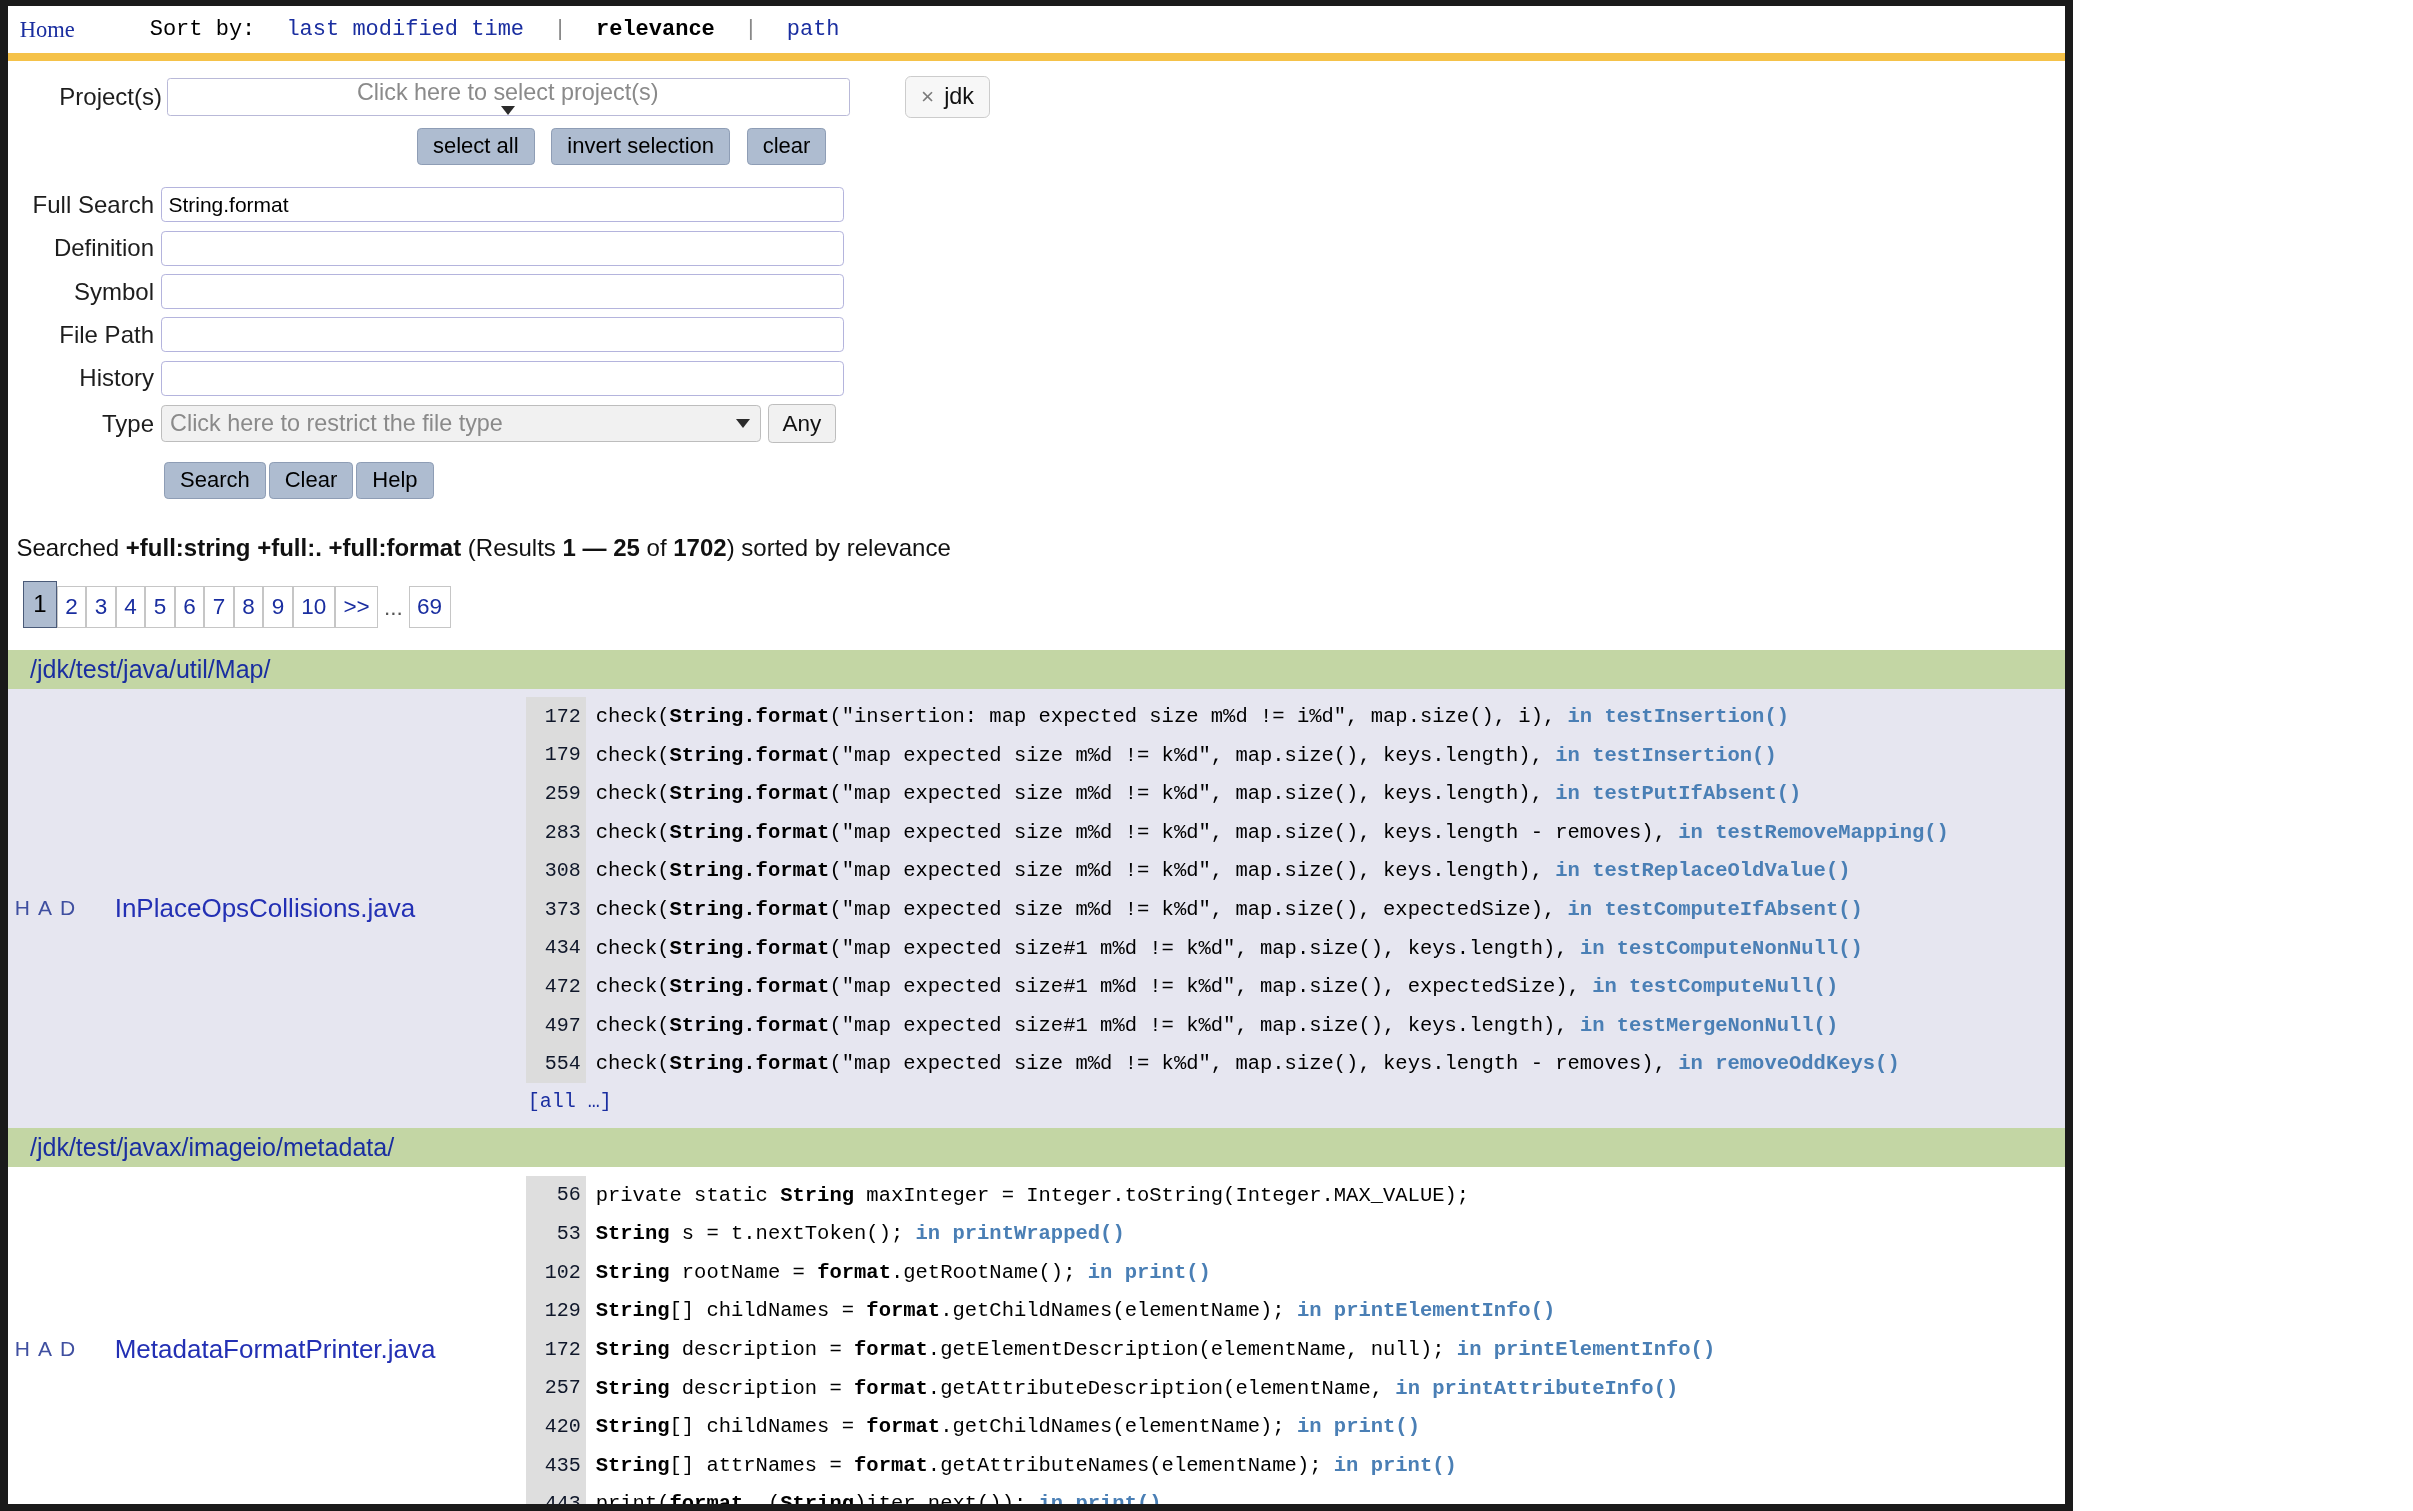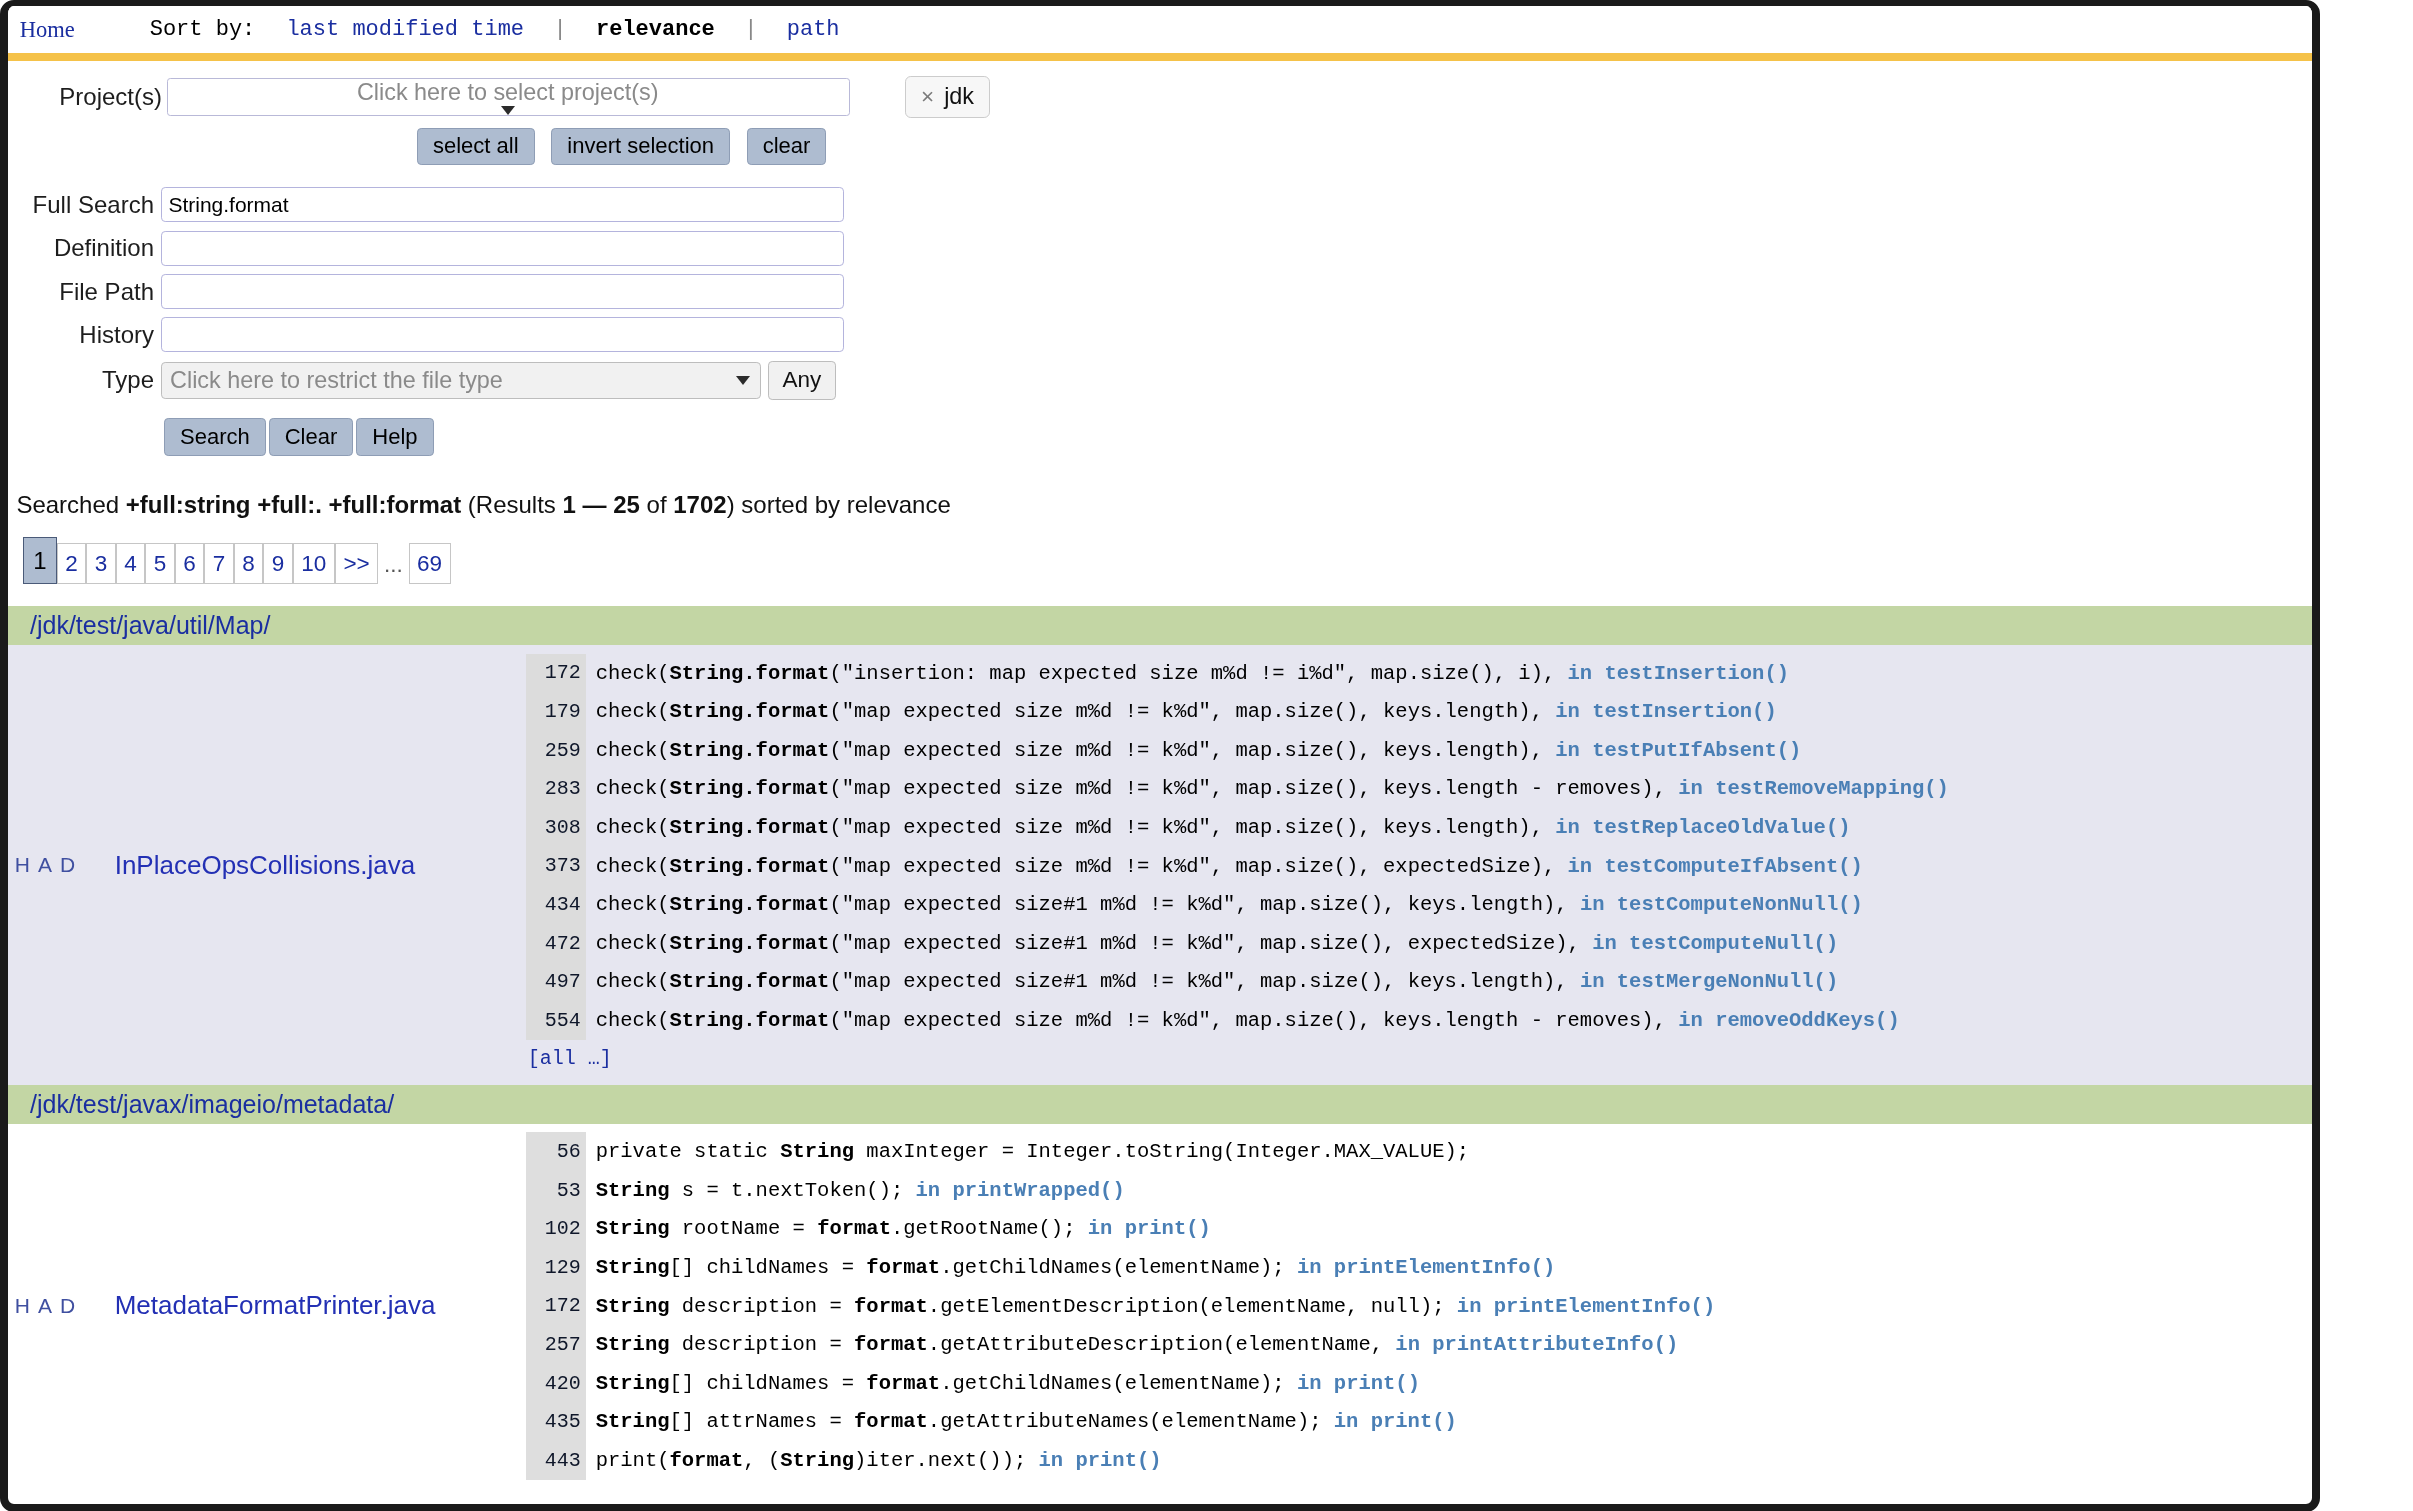--- a/index.html
+++ b/index.html
@@ -7,30 +7,29 @@
     padding: 0;
     background: #ffffff;
   }
   body {
     font-family: "Liberation Sans", sans-serif;
     font-size: 22px;
     color: #000000;
   }
   #page {
     position: relative;
-    width: 2320px;
+    width: 2073px;
     height: 1512px;
     overflow: hidden;
     background: #ffffff;
     box-sizing: border-box;
     border-left: 8.4px solid #1a1a1a;
     border-right: 8.4px solid #1a1a1a;
     border-top: 6.7px solid #1a1a1a;
     border-bottom: 8.4px solid #1a1a1a;
-    border-radius: 14px;
   }
   a, .lnk {
     color: #1a2ea0;
     text-decoration: none;
     cursor: pointer;
   }
 
   
   .masthead {
     height: 47px;
@@ -364,20 +363,24 @@
       <button class="btn">clear</button>
     </div>
 
     <div class="fields">
       <div class="frow">
         <span class="lbl-f">Full Search</span>
         <div class="fin">String.format</div>
       </div>
       <div class="frow">
         <span class="lbl-f">Definition</span>
+        <div class="fin"></div>
+      </div>
+      <div class="frow">
+        <span class="lbl-f">Symbol</span>
         <div class="fin"></div>
       </div>
       <div class="frow">
         <span class="lbl-f">File Path</span>
         <div class="fin"></div>
       </div>
       <div class="frow">
         <span class="lbl-f">History</span>
         <div class="fin"></div>
       </div>

